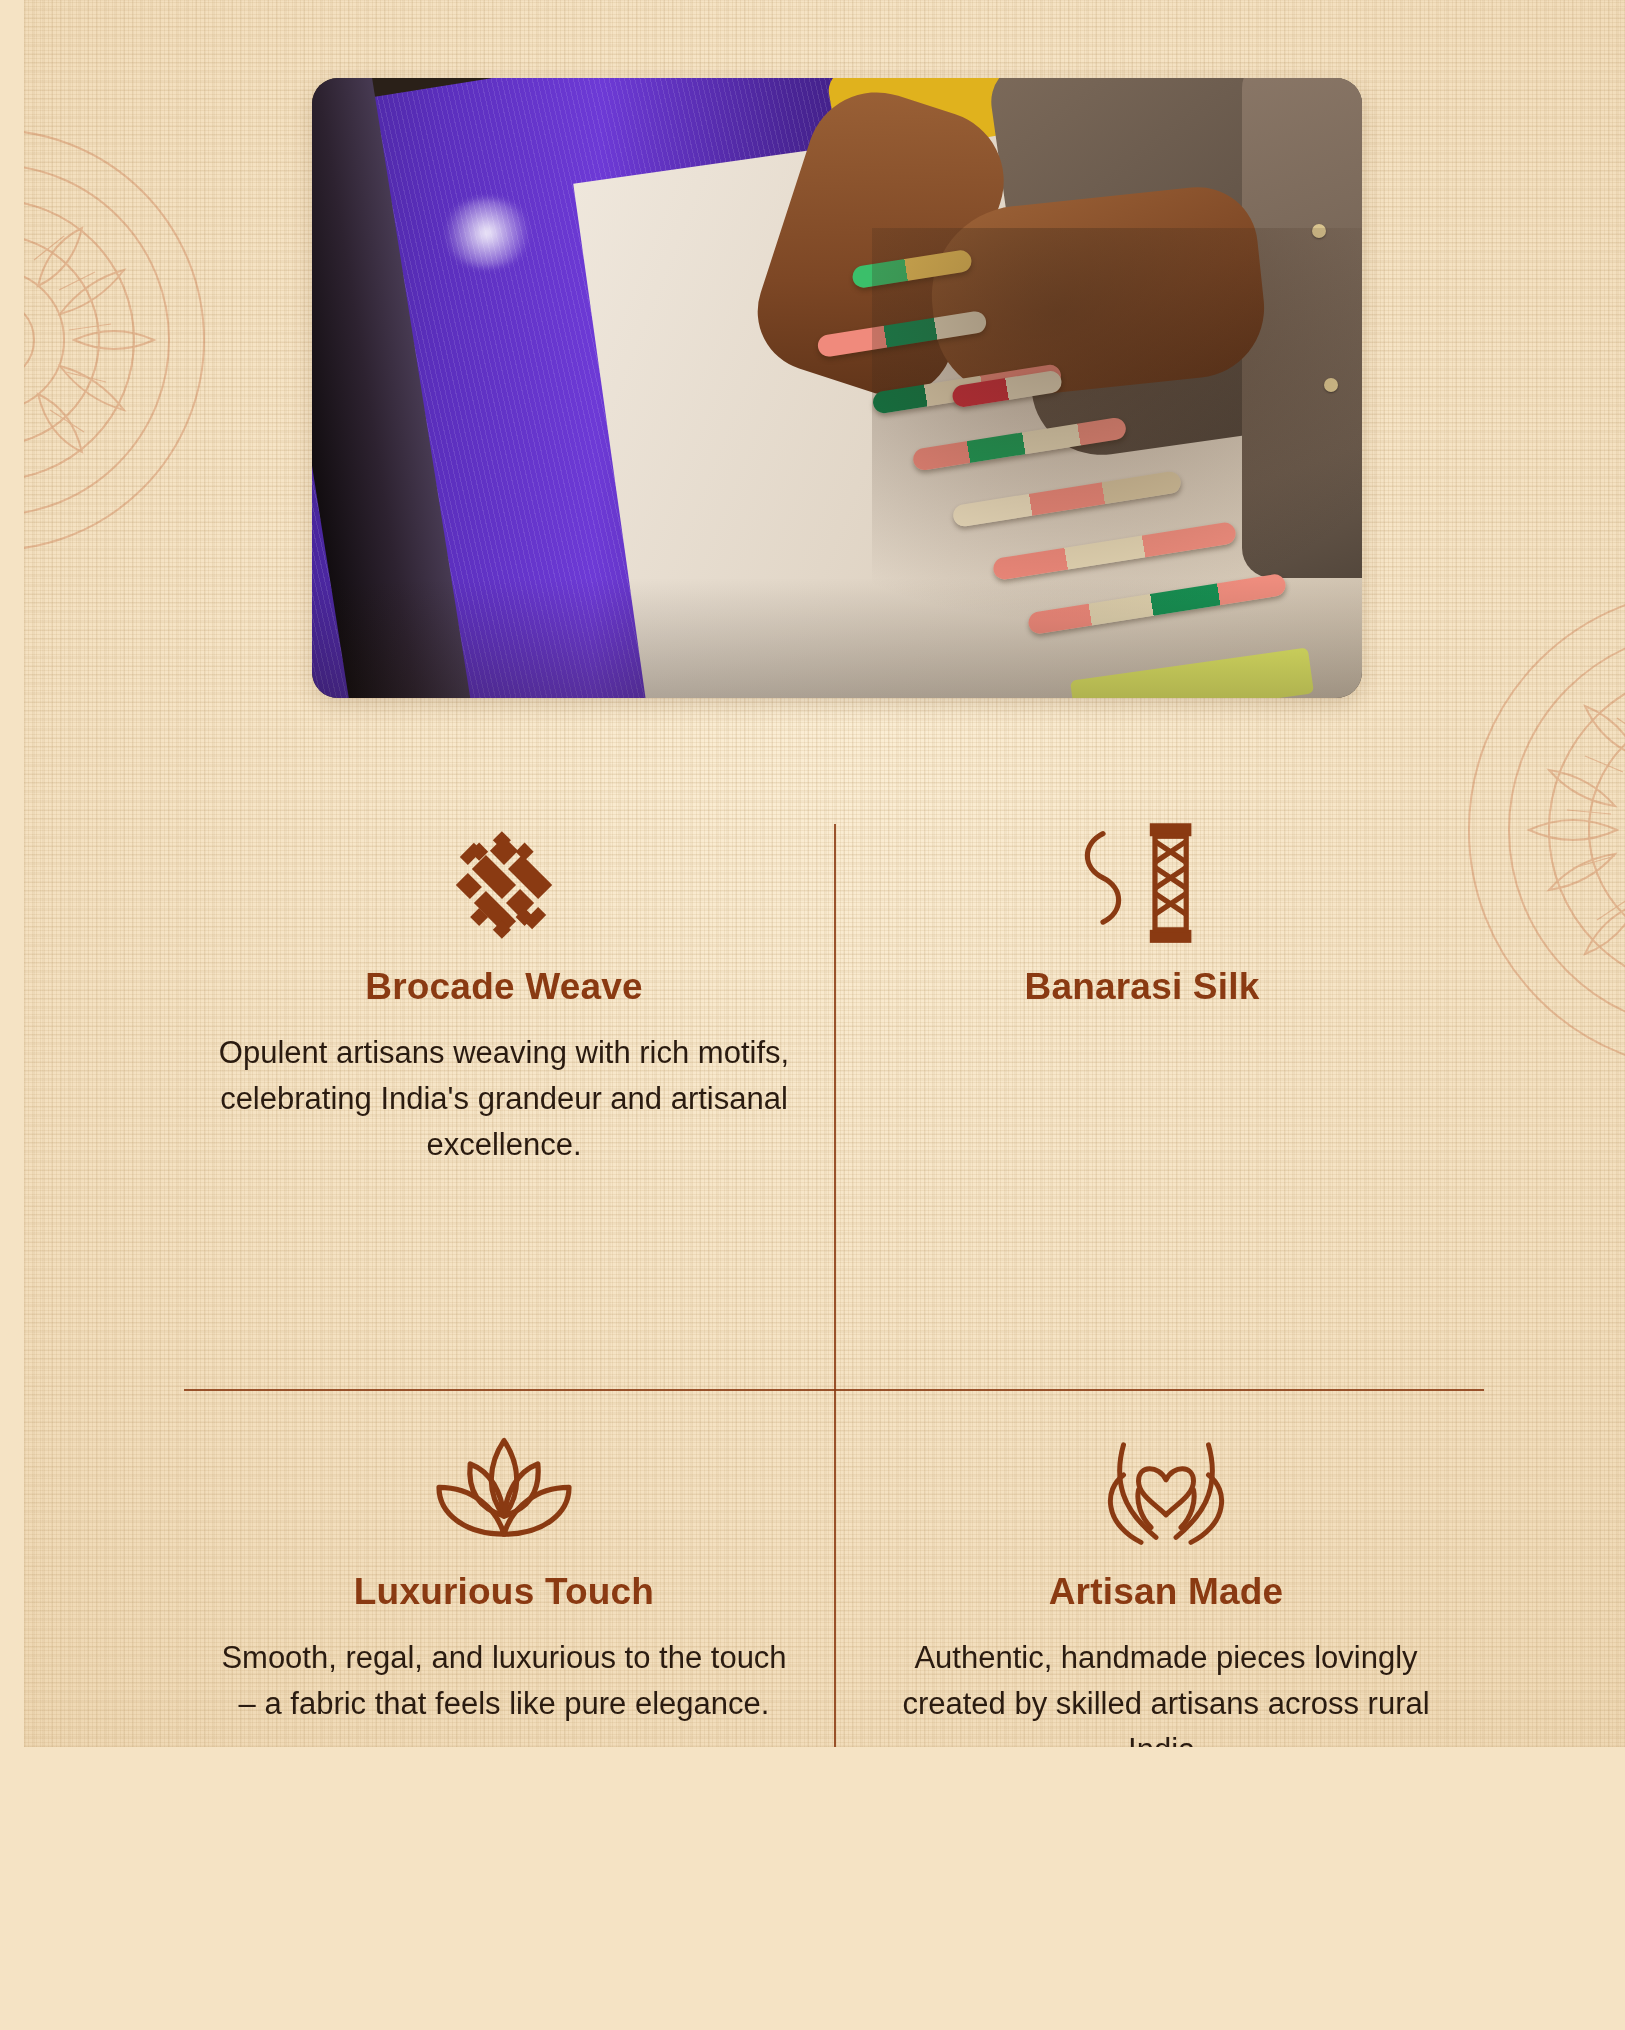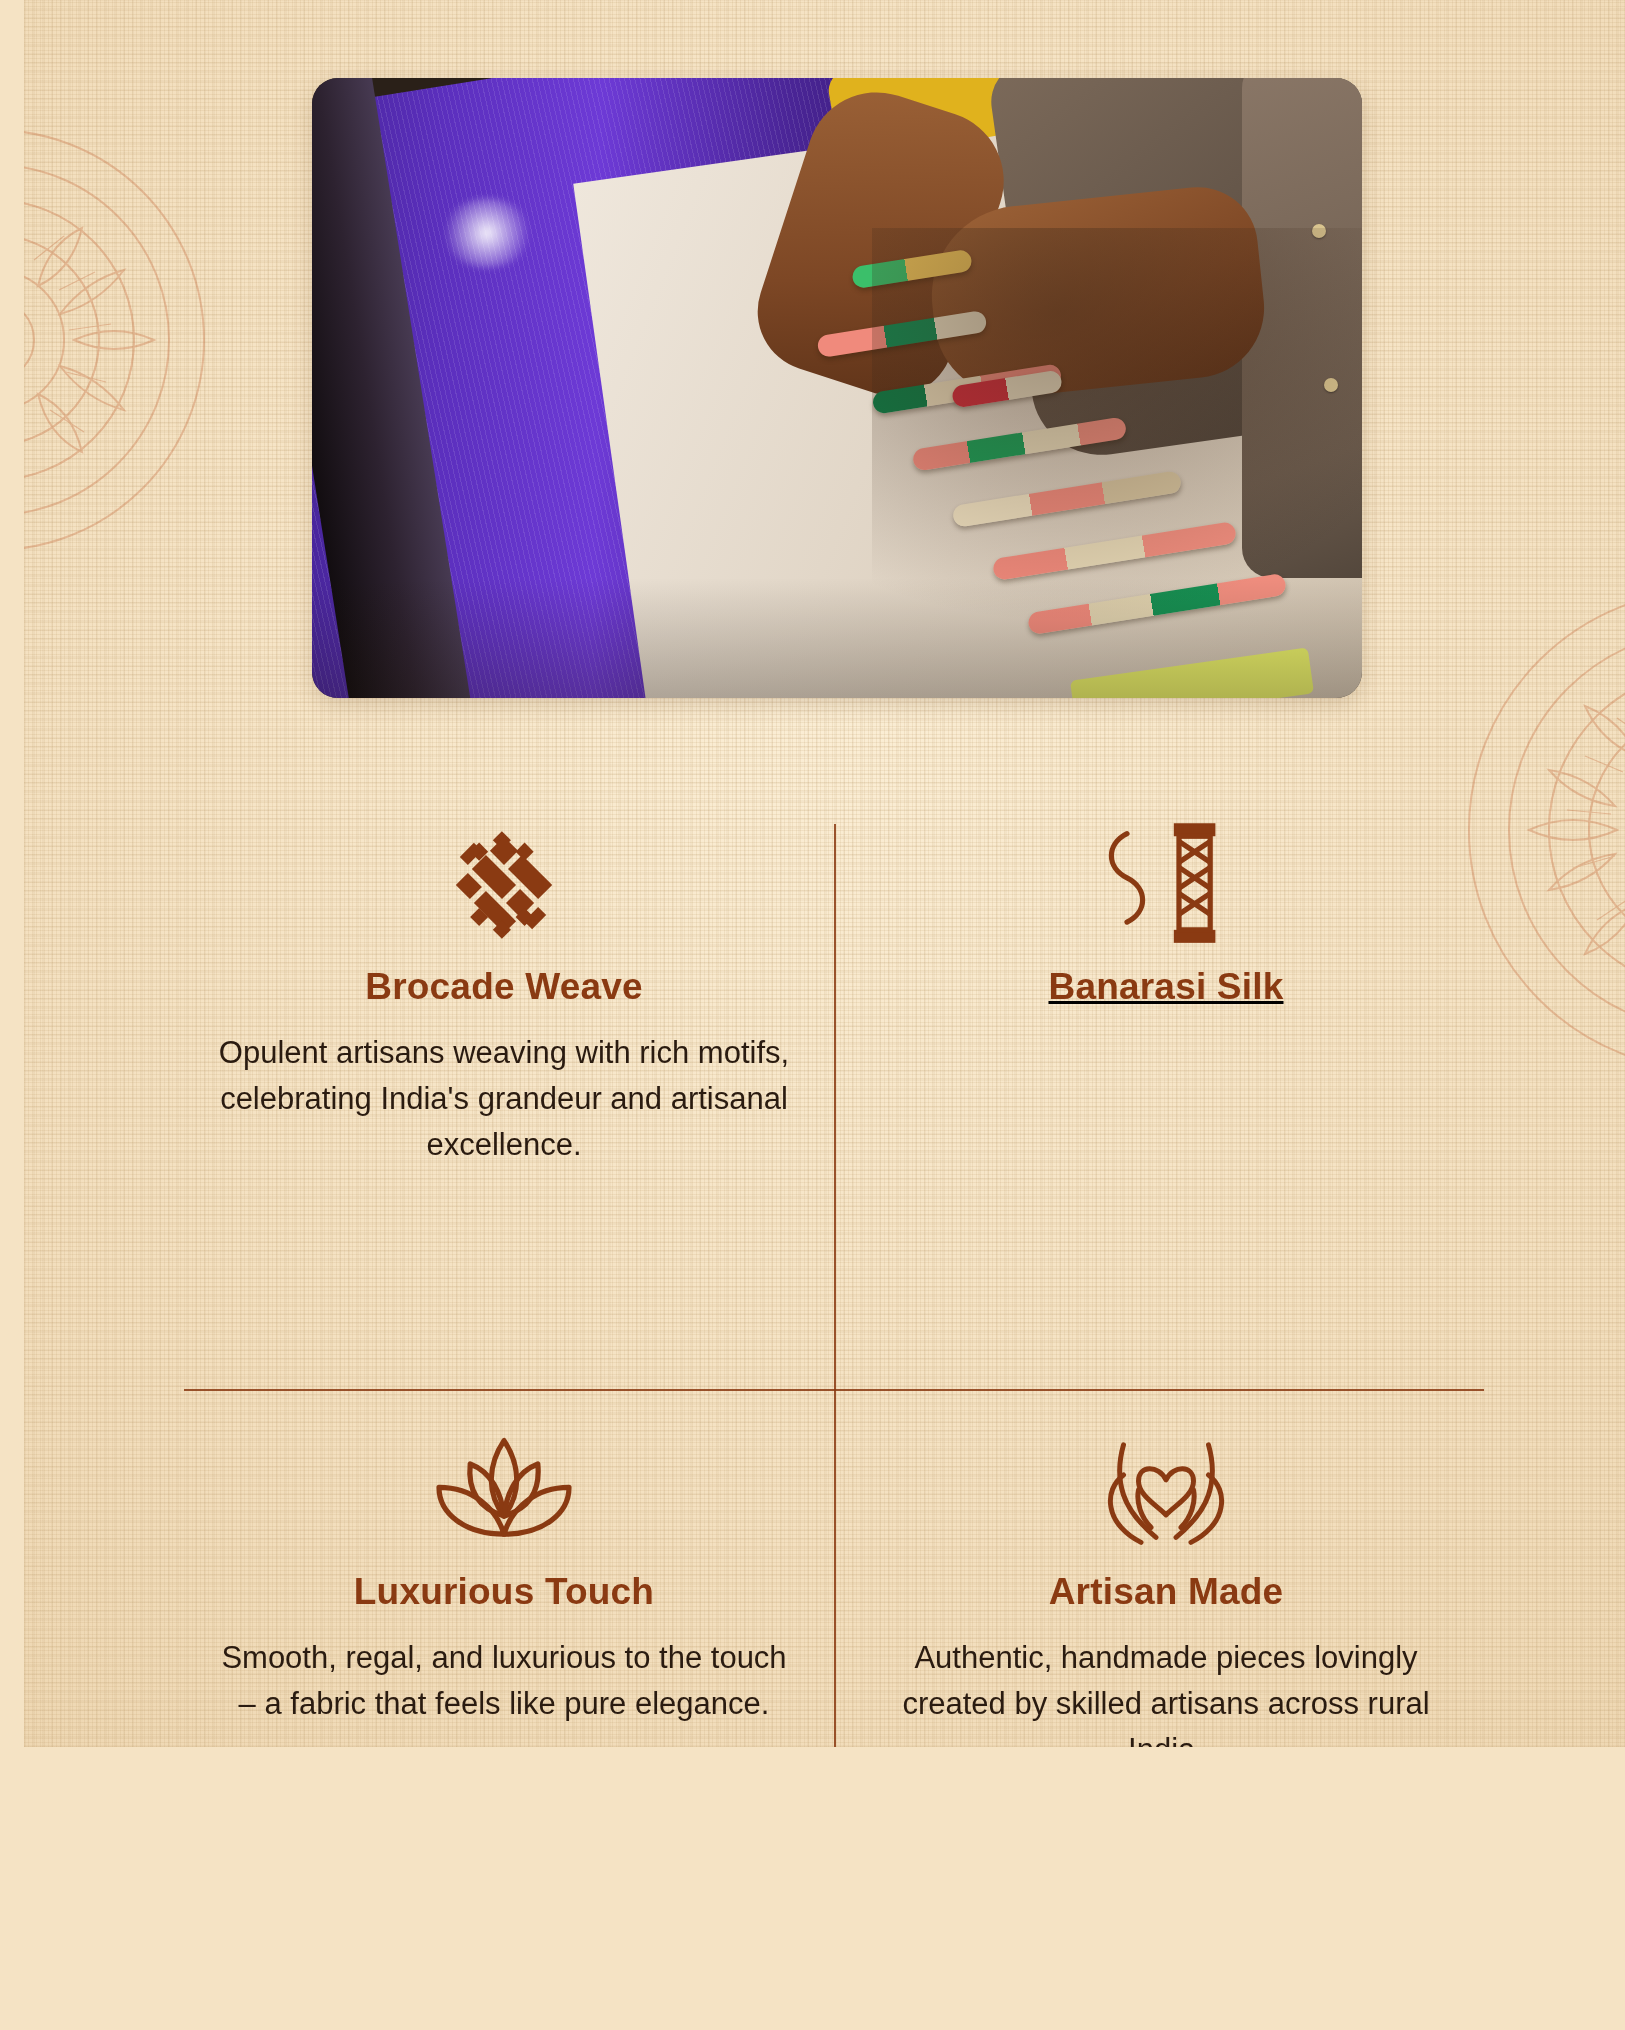--- a/index.html
+++ b/index.html
@@ -201,21 +201,21 @@
     height: 2px;
     background: #8a3a12;
     opacity: 0.85;
   }
   .cell {
     position: absolute;
     width: 620px;
     text-align: center;
   }
   .cell.c0 { left: 10px;  top: 10px; }
-  .cell.c1 { left: 672px; top: 10px; text-decoration: underline; }
+  .cell.c1 { left: 648px; top: 10px; }
   .cell.c2 { left: 10px;  top: 615px; }
   .cell.c3 { left: 672px; top: 615px; }
 
   .cell-icon {
     height: 150px;
     display: flex;
     align-items: center;
     justify-content: center;
   }
   .cell-title {

